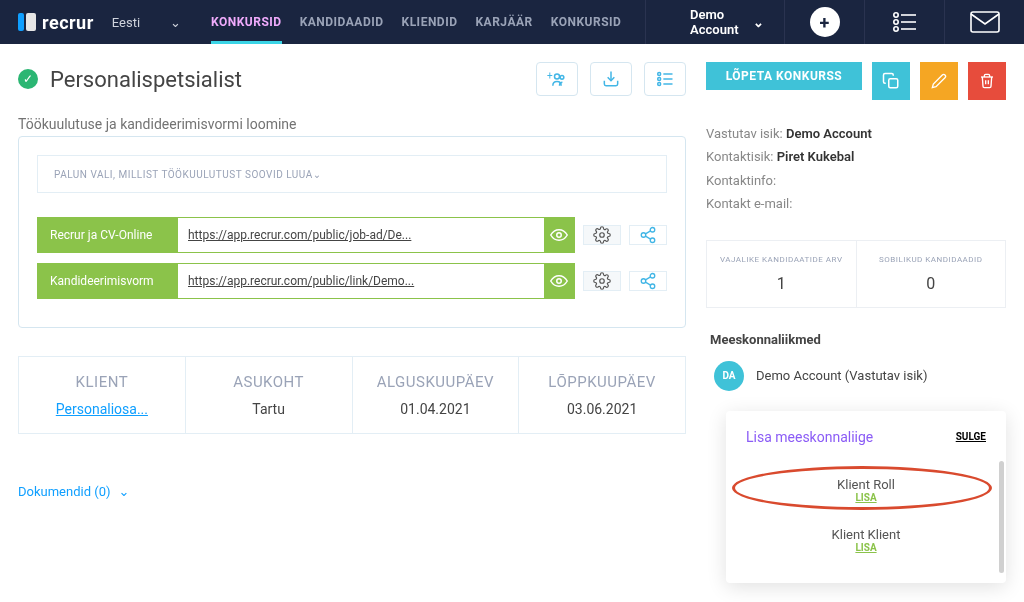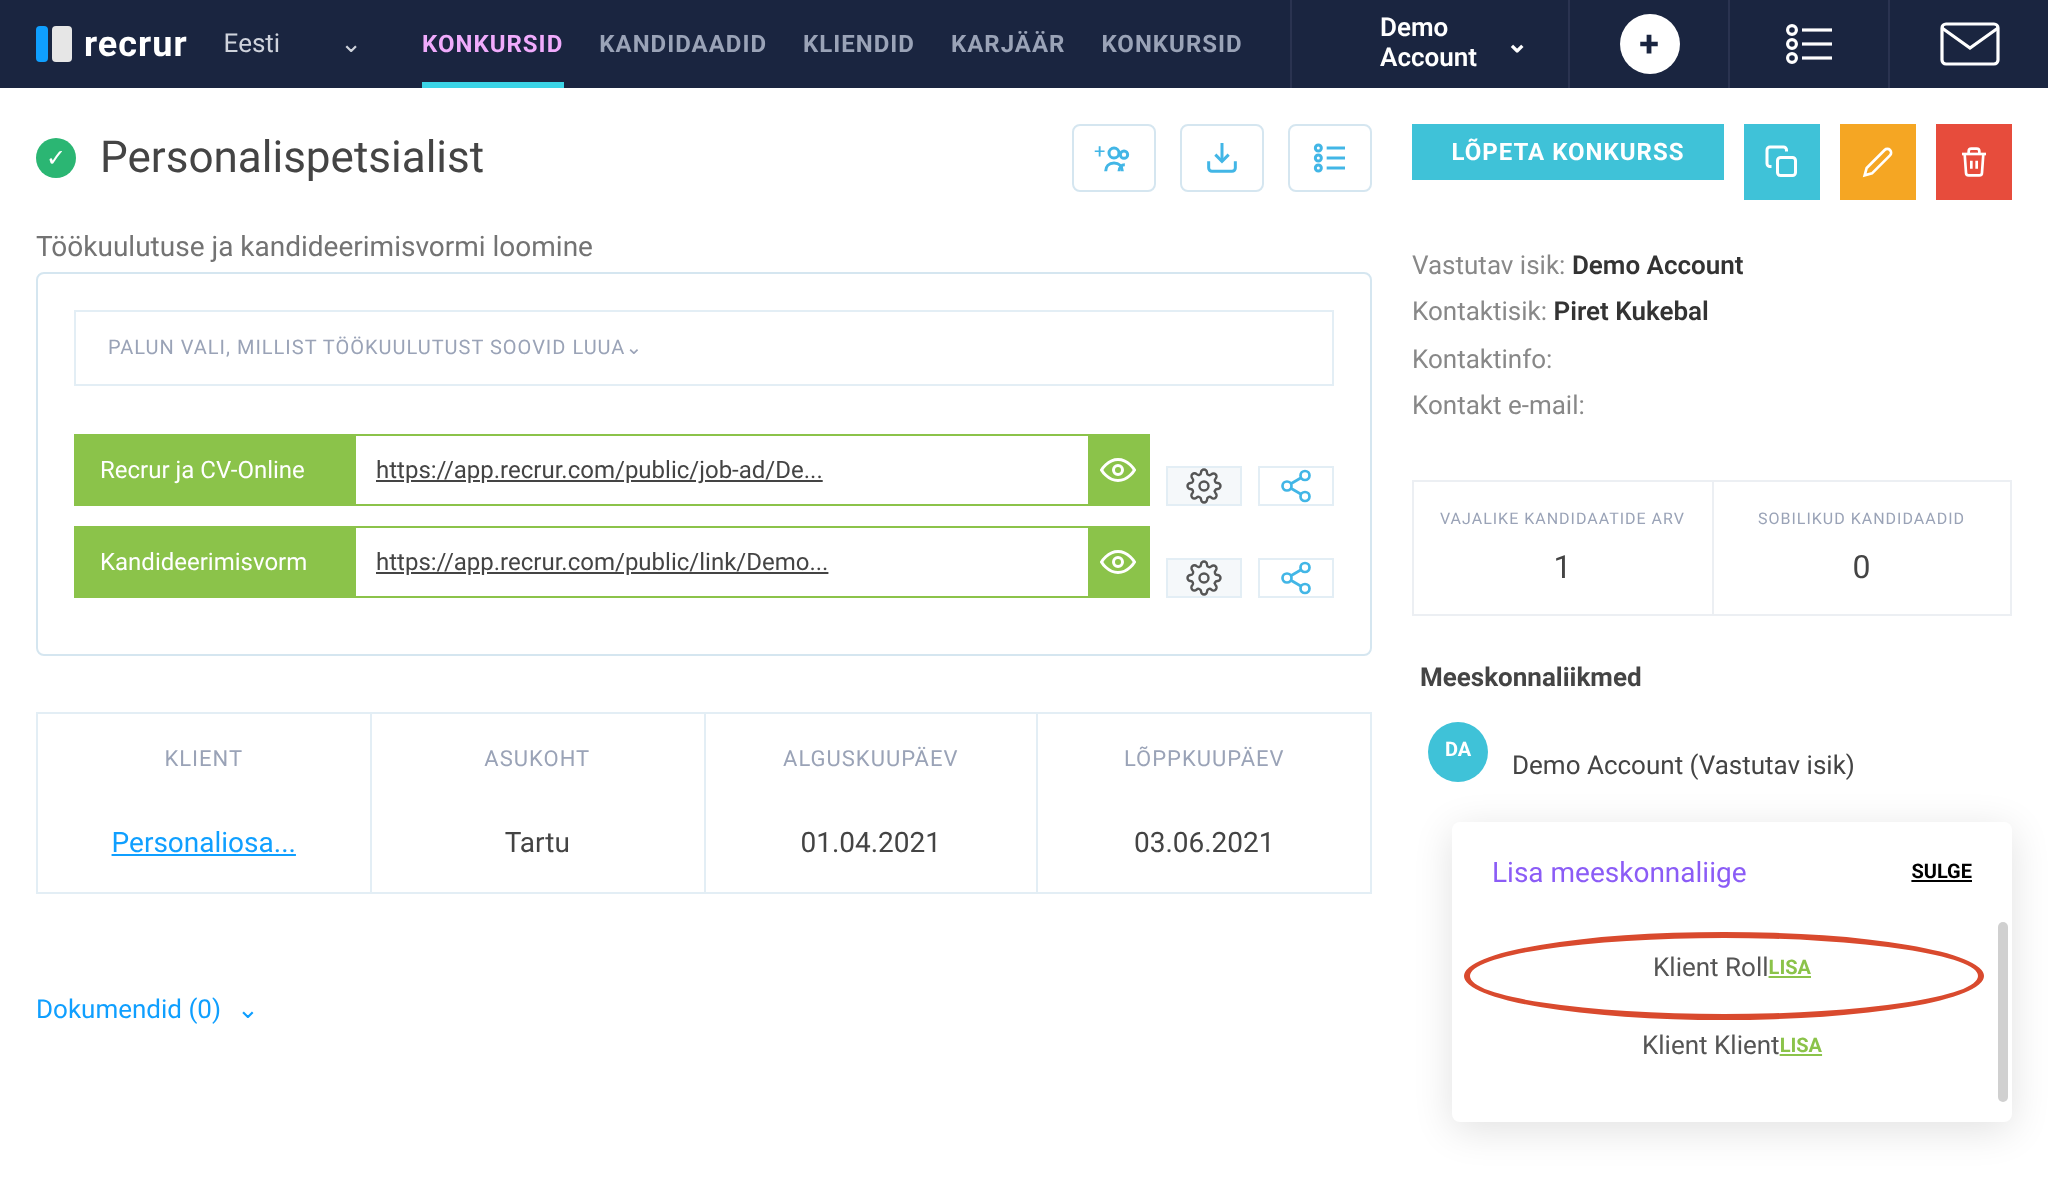--- a/index.html
+++ b/index.html
@@ -38,55 +38,55 @@
 .btn-cyan { flex: 1; height: 28px; background: #3fc2d8; color: #fff; font-size: 12px; font-weight: 700; letter-spacing: 0.5px; display: flex; align-items: center; justify-content: center; cursor: pointer; }
 .btn-sq { width: 38px; height: 38px; display: flex; align-items: center; justify-content: center; cursor: pointer; }
 .btn-sq.cyan { background: #3fc2d8; color: #fff; }
 .btn-sq.amber { background: #f5a623; color: #fff; }
 .btn-sq.red { background: #e74c3c; color: #fff; }
 
 .section-h { color: #737373; font-size: 14px; margin-bottom: 4px; }
 .panel { border: 1px solid #d5e6f0; border-radius: 4px; padding: 18px; margin-bottom: 28px; }
 .select-bar { border: 1px solid #e3eef5; height: 38px; display: flex; align-items: center; padding: 0 16px; font-size: 10px; color: #9aa3b7; letter-spacing: 0.5px; margin-bottom: 24px; cursor: pointer; }
 
-.link-row { display: flex; gap: 8px; margin-bottom: 10px; align-items: flex-end; }
+.link-row { display: flex; gap: 8px; margin-bottom: 10px; align-items: center; }
 .link-pair { display: flex; flex: 1; border: 1px solid #8bc34a; }
 .green-lbl { background: #8bc34a; color: #fff; font-size: 12px; padding: 10px 12px; min-width: 140px; display: flex; align-items: center; }
 .url-box { flex: 1; display: flex; align-items: center; padding: 0 10px; font-size: 12px; color: #444; text-decoration: underline; white-space: nowrap; overflow: hidden; text-overflow: ellipsis; cursor: pointer; }
 .eye-btn { width: 30px; background: #8bc34a; display: flex; align-items: center; justify-content: center; color: #fff; cursor: pointer; }
 .sq-btn { width: 38px; border: 1px solid #e3eef5; display: flex; align-items: center; justify-content: center; color: #888; background: #f5f8fa; cursor: pointer; }
 .sq-btn.share { color: #42b6e6; background: #fff; }
 
 .info-grid { display: flex; border: 1px solid #e3eef5; }
 .info-cell { flex: 1; text-align: center; padding: 16px 8px; border-right: 1px solid #e3eef5; }
 .info-cell:last-child { border-right: none; }
-.info-lbl { font-size: 11px; color: #9aa3b7; letter-spacing: 0.5px; margin-bottom: 28px; }
+.info-lbl { font-size: 15px; color: #9aa3b7; letter-spacing: 0.5px; margin-bottom: 10px; }
 .info-val { font-size: 14px; color: #444; }
 .info-val.link { color: #0f9fff; text-decoration: underline; cursor: pointer; }
 
 .docs-link { color: #0f9fff; font-size: 13px; display: flex; align-items: center; gap: 8px; margin-top: 50px; cursor: pointer; }
 
 .side-info { font-size: 13px; color: #888; line-height: 1.8; margin-bottom: 24px; }
 .side-info b { color: #333; font-weight: 600; }
 
 .stats { display: flex; border: 1px solid #eceff3; margin-bottom: 24px; }
 .stat { flex: 1; text-align: center; padding: 14px 4px; border-right: 1px solid #eceff3; }
 .stat:last-child { border-right: none; }
 .stat-lbl { font-size: 8px; color: #9aa3b7; letter-spacing: 0.5px; margin-bottom: 10px; }
 .stat-val { font-size: 16px; color: #444; }
 
 .team-h { font-size: 13px; font-weight: 700; color: #444; margin-bottom: 14px; padding-left: 4px; }
-.member { display: flex; align-items: flex-end; gap: 12px; font-size: 13px; color: #444; margin-bottom: 20px; padding-left: 8px; }
+.member { display: flex; align-items: center; gap: 12px; font-size: 13px; color: #444; margin-bottom: 20px; padding-left: 8px; }
 .avatar { width: 30px; height: 30px; border-radius: 50%; background: #3fc2d8; color: #fff; display: flex; align-items: center; justify-content: center; font-size: 10px; font-weight: 700; }
 
 .popup { background: #fff; box-shadow: 0 4px 20px rgba(0,0,0,0.12); border-radius: 4px; padding: 18px 20px; position: relative; margin-left: 20px; }
 .popup-h { display: flex; justify-content: space-between; align-items: center; margin-bottom: 20px; }
 .popup-title { color: #8b5cf6; font-size: 14px; }
 .popup-close { font-size: 10px; font-weight: 700; text-decoration: underline; cursor: pointer; }
-.popup-row { display: flex; justify-content: center; align-items: center; padding: 12px 0; font-size: 13px; color: #555; }
+.popup-row { display: flex; justify-content: center; align-items: center; padding: 12px 0; font-size: 13px; color: #555; flex-direction: column; }
 .popup-add { font-size: 10px; font-weight: 700; color: #8bc34a; text-decoration: underline; cursor: pointer; }
 .highlight { position: absolute; border: 3px solid #d94a2e; border-radius: 50%; width: 260px; height: 44px; left: 6px; top: 55px; pointer-events: none; }
 .scroll-ind { position: absolute; right: 2px; top: 50px; bottom: 10px; width: 5px; background: #d0d0d0; border-radius: 3px; }
 </style>
 </head>
 <body>
 
 <div class="topbar">
   <div class="logo">
     <div class="logo-mark">

